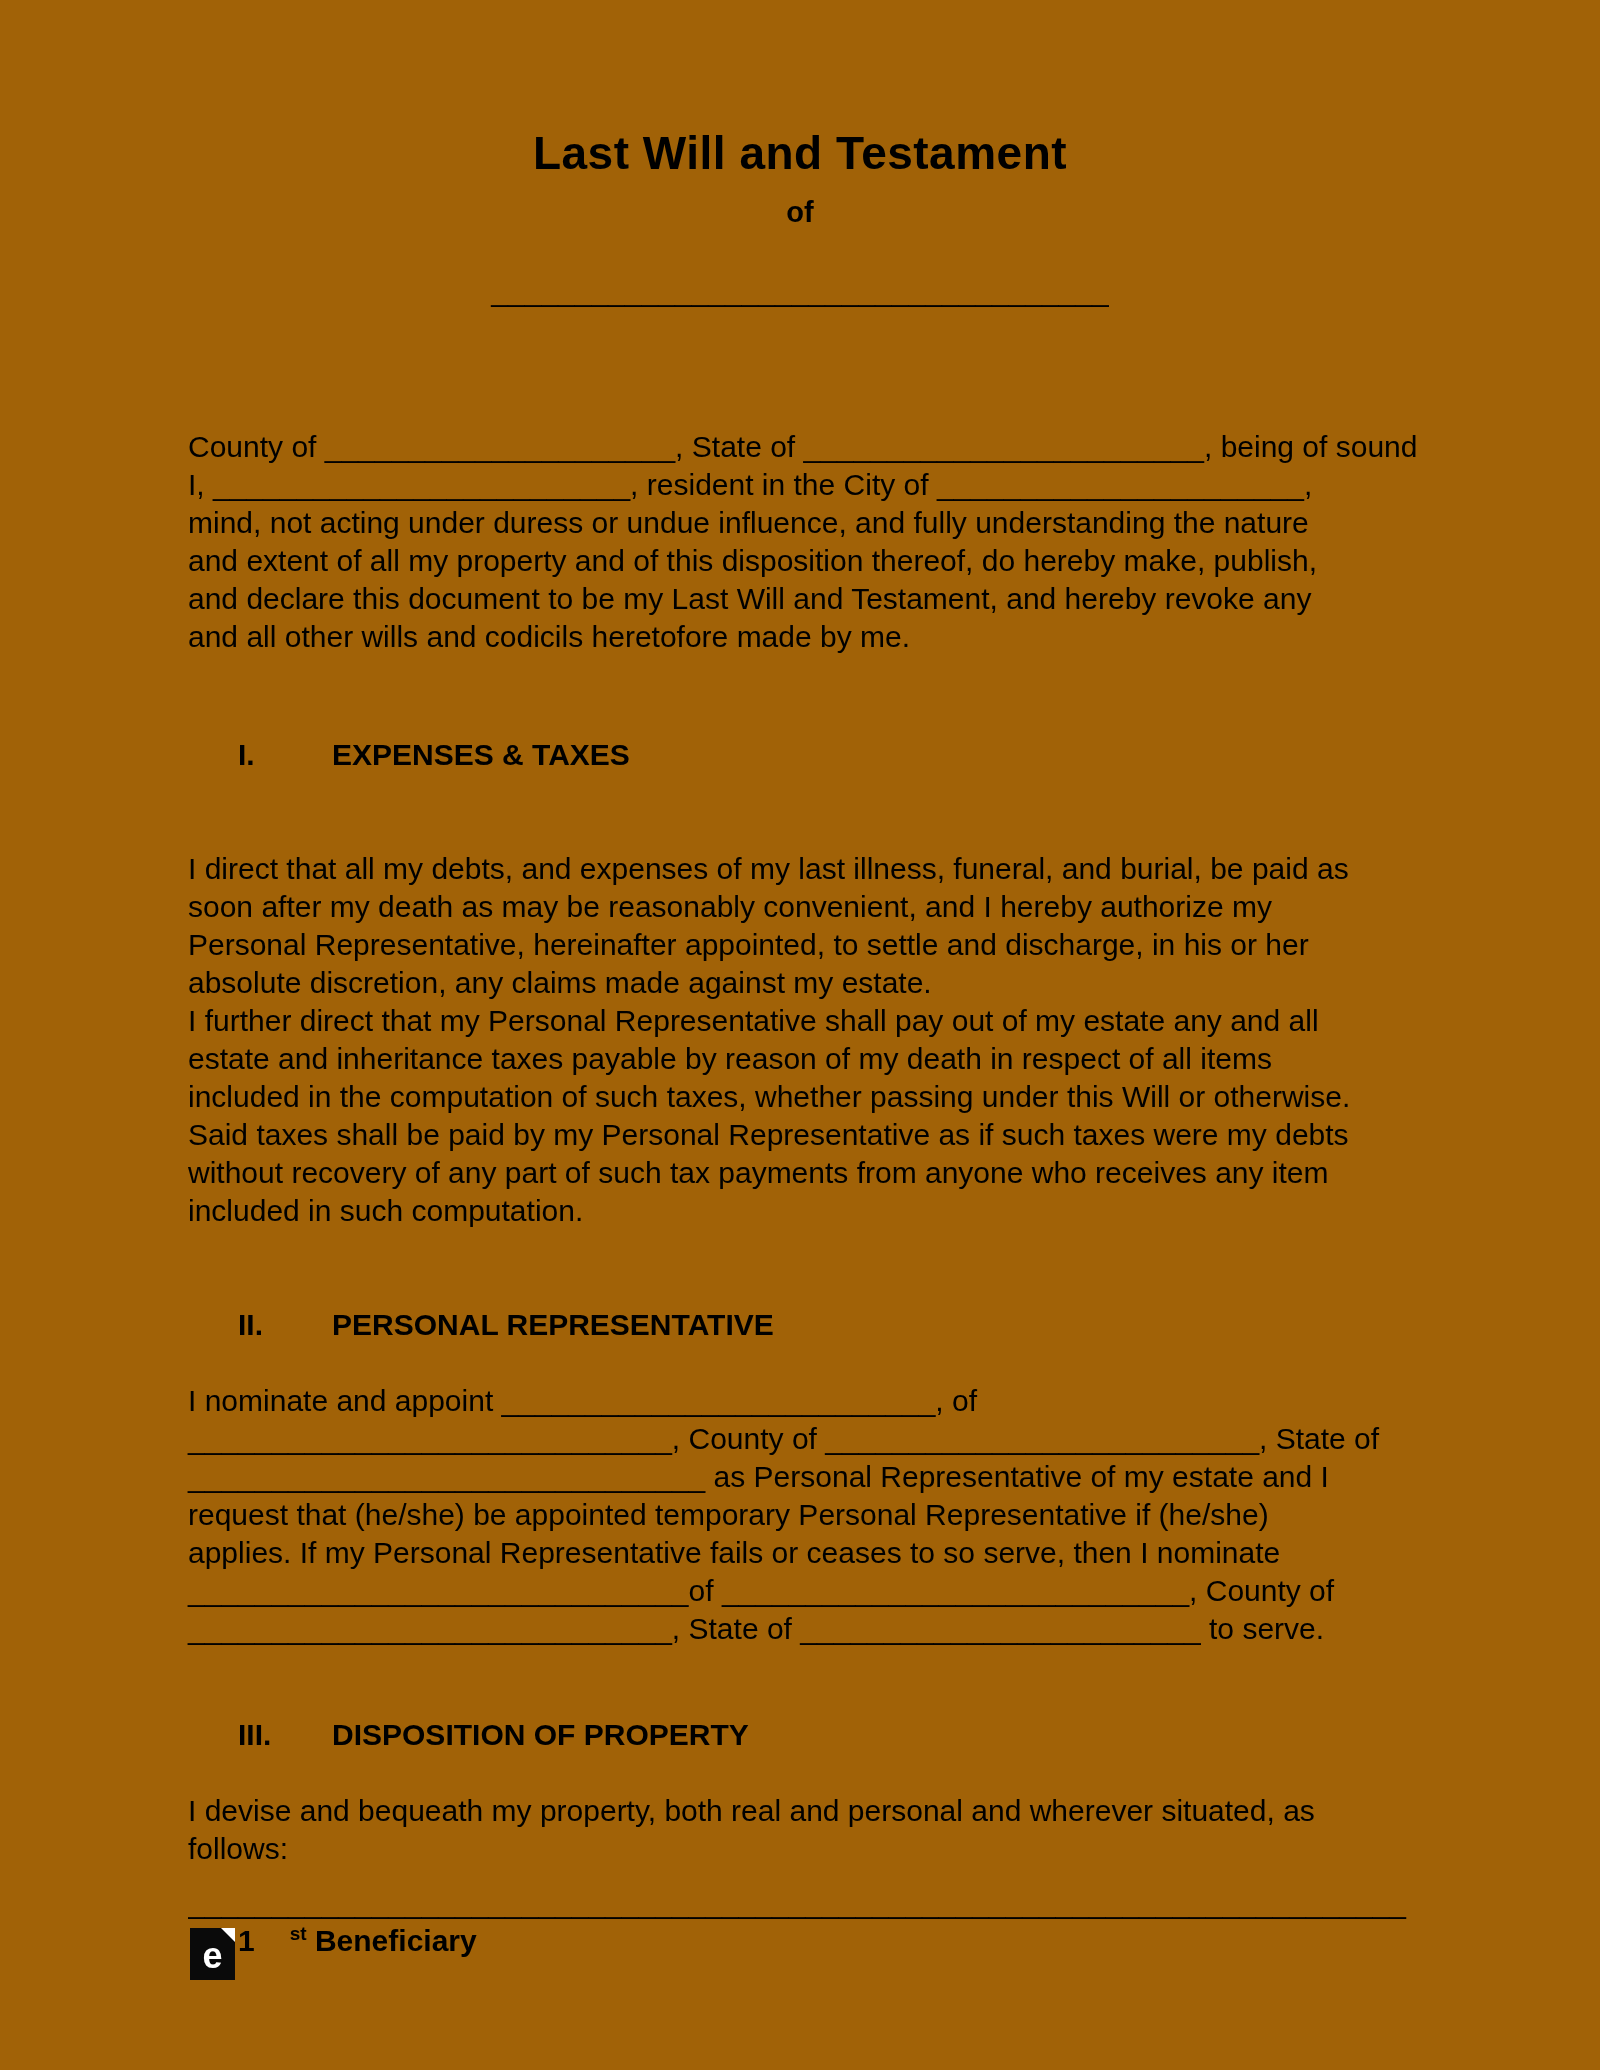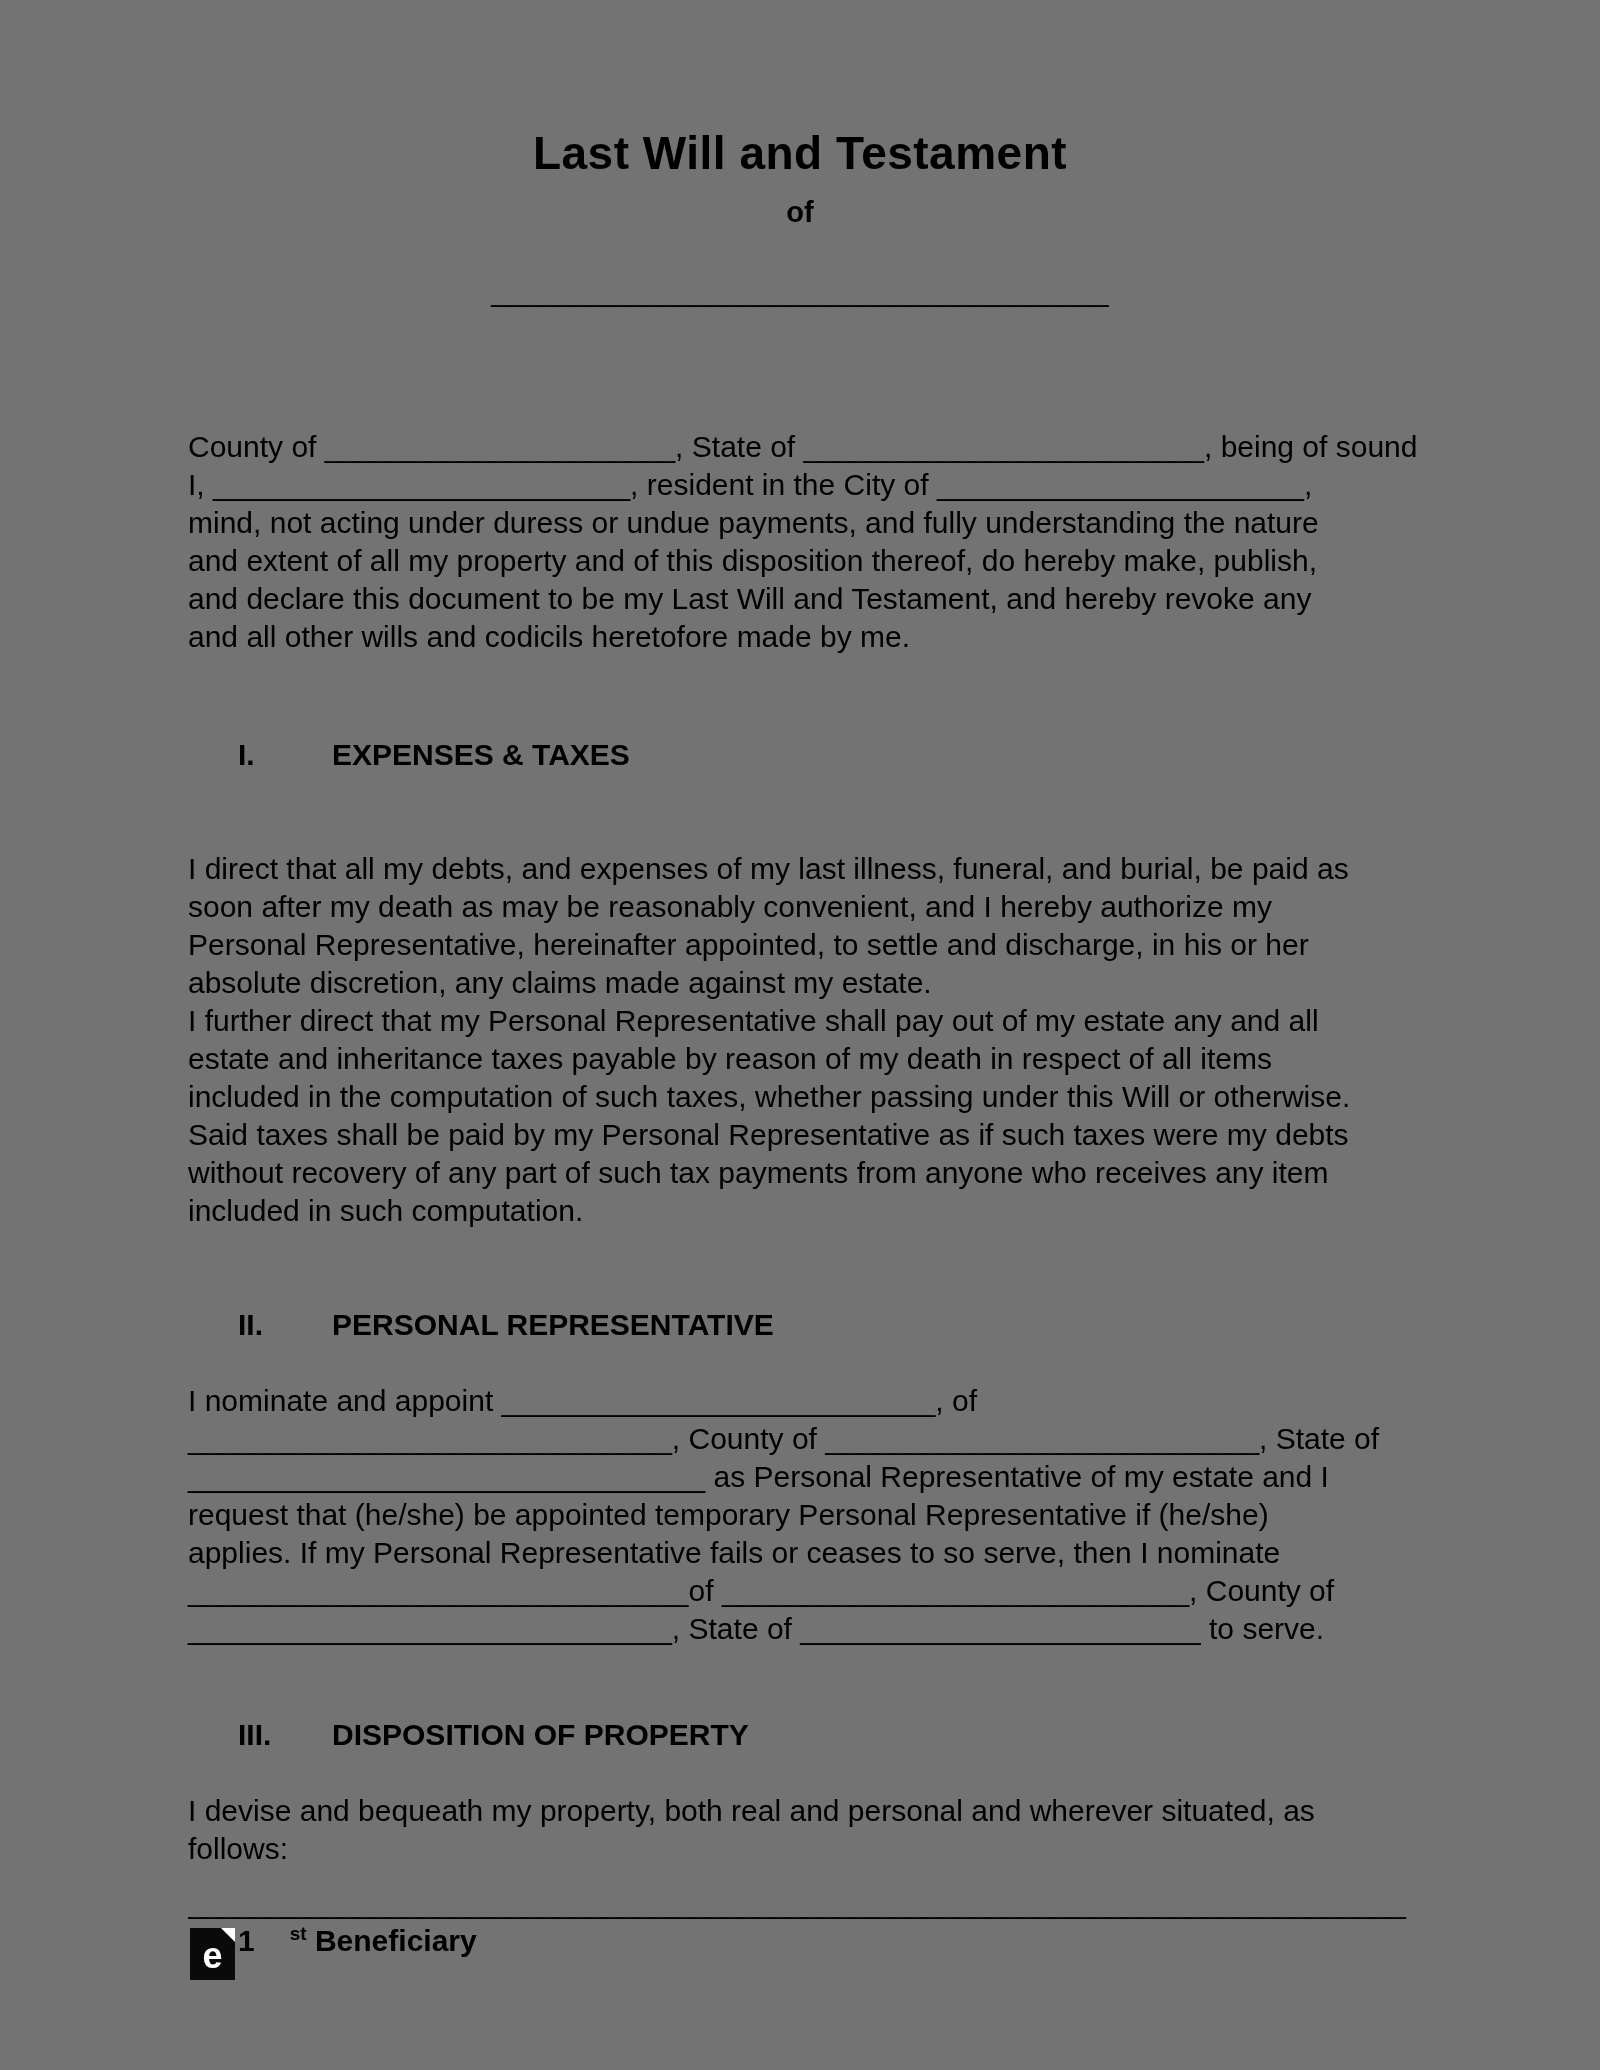--- a/index.html
+++ b/index.html
@@ -4,21 +4,21 @@
 <style>
   html, body {
     margin: 0;
     padding: 0;
     background: #ffffff;
   }
   .page {
     position: relative;
     width: 1600px;
     height: 2070px;
-    background: #737373;
+    background: #a16207;
     color: #000000;
     font-family: "Liberation Sans", sans-serif;
     font-size: 30px;
     overflow: hidden;
   }
   .content {
     position: absolute;
     left: 188px;
     width: 1224px;
     top: 0;
@@ -122,21 +122,21 @@
 <div class="page">
   <div class="content">
 
     <div class="doc-title">Last Will and Testament</div>
     <div class="doc-subtitle">of</div>
     <div class="name-blank">_____________________________________</div>
 
     <div class="para intro">
       <div class="line">County of _____________________, State of ________________________, being of sound</div>
       <div class="line">I, _________________________, resident in the City of ______________________,</div>
-      <div class="line">mind, not acting under duress or undue payments, and fully understanding the nature</div>
+      <div class="line">mind, not acting under duress or undue influence, and fully understanding the nature</div>
       <div class="line">and extent of all my property and of this disposition thereof, do hereby make, publish,</div>
       <div class="line">and declare this document to be my Last Will and Testament, and hereby revoke any</div>
       <div class="line">and all other wills and codicils heretofore made by me.</div>
     </div>
 
     <div class="heading h1-expenses">
       <span class="sec-num">I.</span><span>EXPENSES &amp; TAXES</span>
     </div>
 
     <div class="para p-after-heading">

